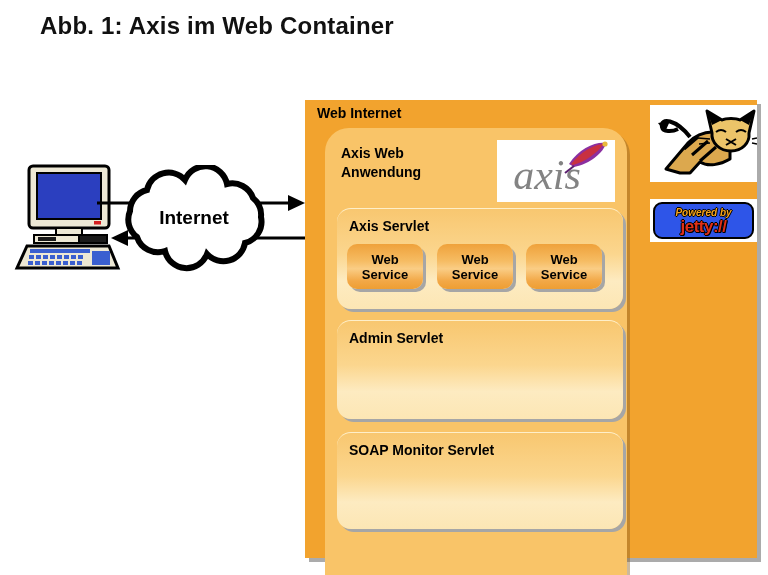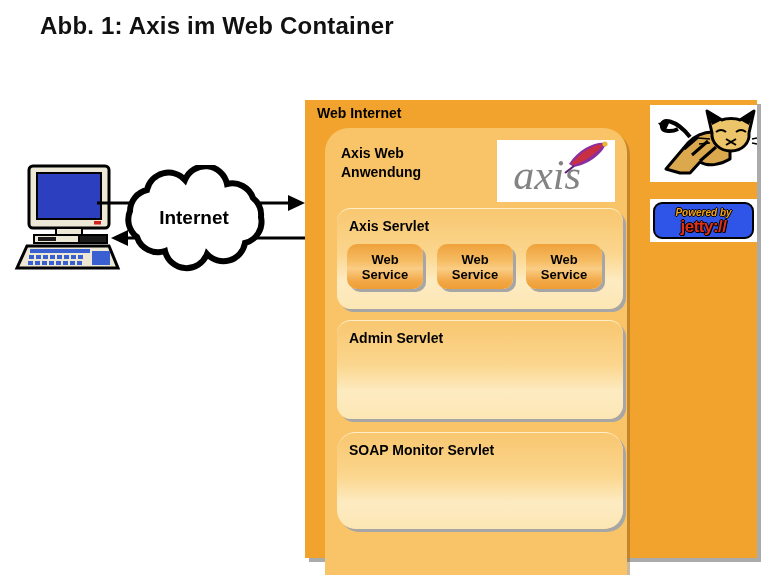--- a/index.html
+++ b/index.html
@@ -27,21 +27,21 @@
   .axis-logo{left:172px;top:12px;width:118px;height:62px;background:#fff;}
   .servlet-box{
     left:12px;width:286px;border-radius:14px;
     background:linear-gradient(180deg,#F8C770 0%,#FBD68E 45%,#FDEBC1 72%,#FCE6B4 100%);
     box-shadow:3px 3px 0 #A6A6A6;
     border-top:1px solid #FEEFC9;
   }
   .servlet-label{left:12px;top:9px;font-size:14px;font-weight:bold;color:#000;}
   .axis-servlet{top:80px;height:100px;}
   .admin-servlet{top:192px;height:98px;}
-  .soap-servlet{top:304px;height:96px;border-radius:19px;}
+  .soap-servlet{top:304px;height:96px;}
   .service-box{
     top:35px;width:76px;height:45px;border-radius:10px;
     background:linear-gradient(180deg,#EFA23B 0%,#F6BC63 38%,#FACD85 55%,#F2A847 82%,#EE9E33 100%);
     box-shadow:3px 3px 0 #A6A6A6;
     display:flex;align-items:center;justify-content:center;text-align:center;
     font-size:13px;font-weight:bold;color:#000;line-height:15px;white-space:pre-line;
   }
   .svc1{left:10px;} .svc2{left:100px;} .svc3{left:189px;}
   
   .tomcat-box{left:650px;top:105px;width:107px;height:77px;background:#fff;}

